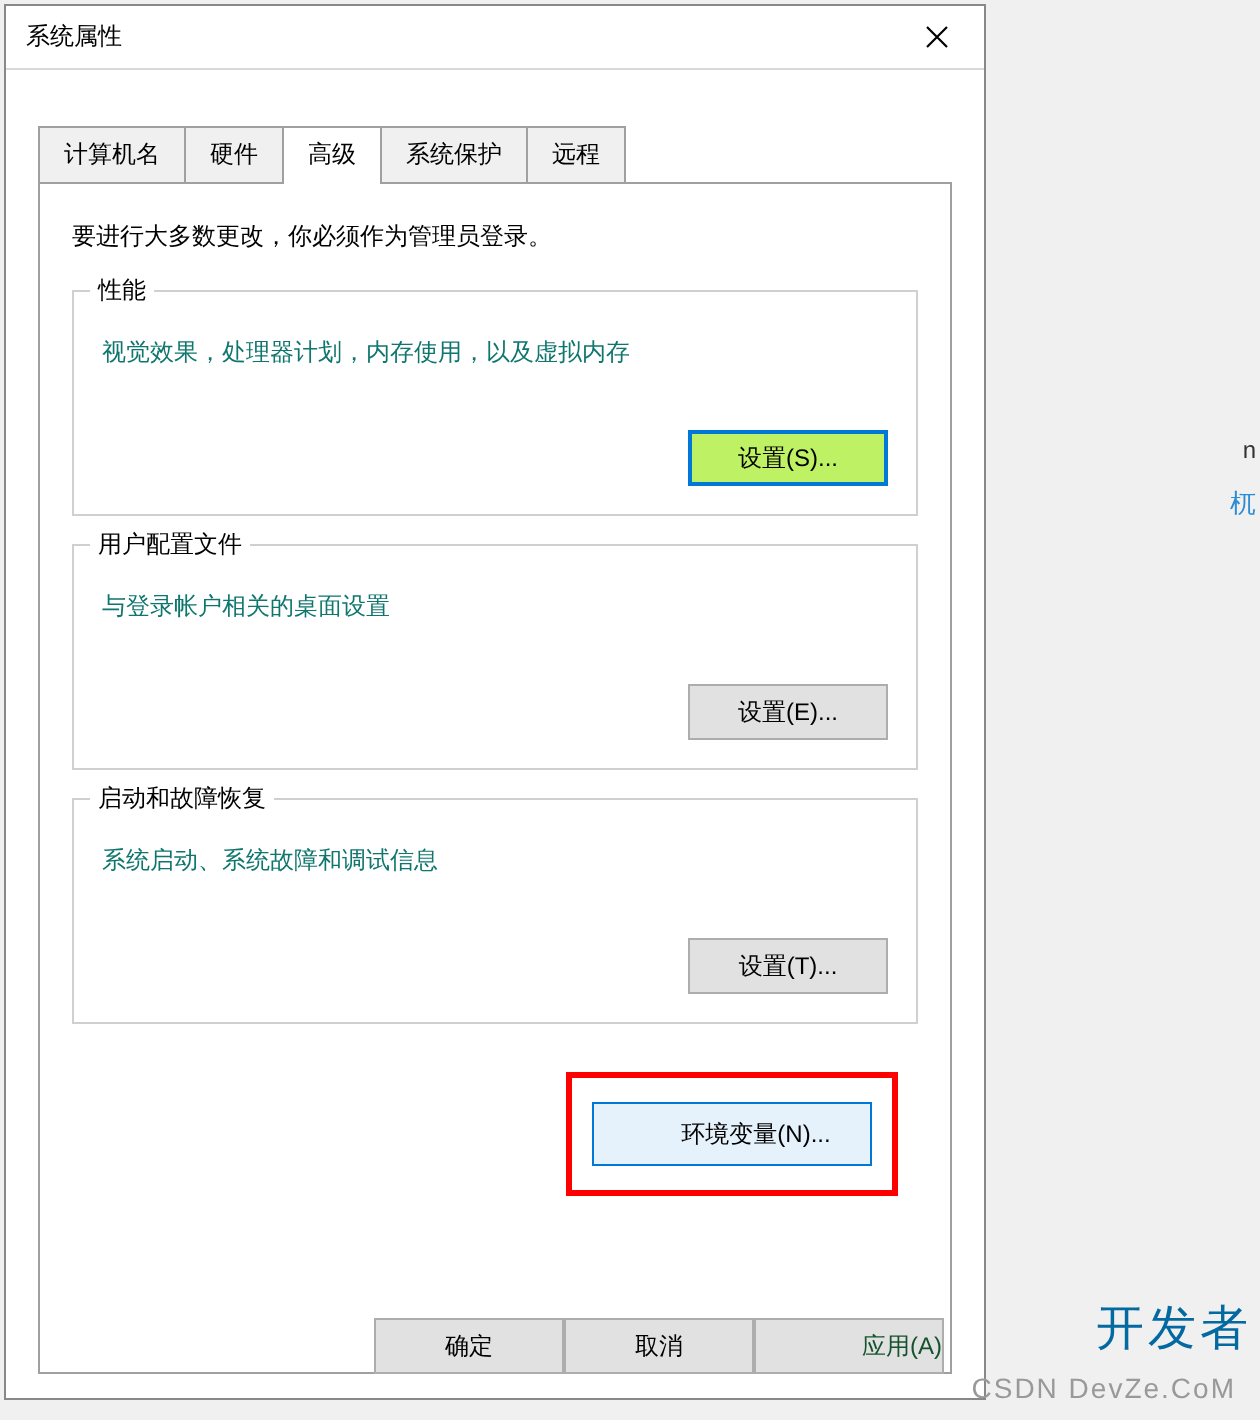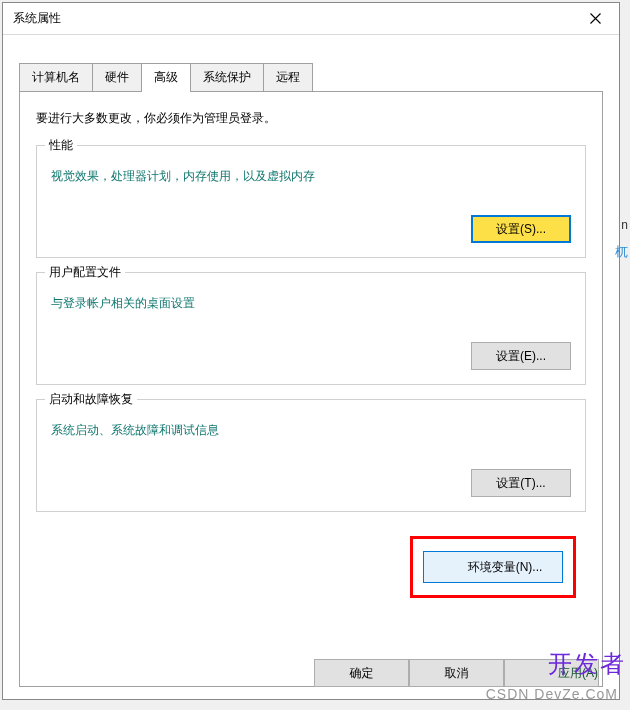--- a/index.html
+++ b/index.html
@@ -5,21 +5,21 @@
     * { box-sizing: border-box; margin: 0; padding: 0; }
     body {
       font-family: "Microsoft YaHei", "Segoe UI", Tahoma, sans-serif;
       font-size: 12px;
       background: #f0f0f0;
       width: 630px;
       height: 710px;
       position: relative;
     }
     .dialog {
-      width: 618px;
+      width: 491px;
       height: 698px;
       background: #fff;
       border: 1px solid #888;
       position: absolute;
       top: 2px;
       left: 2px;
     }
     .titlebar {
       height: 32px;
       display: flex;
@@ -108,21 +108,21 @@
       height: 28px;
       background: #e1e1e1;
       border: 1px solid #adadad;
       font-size: 12px;
       color: #000;
       cursor: pointer;
       padding: 0 12px;
       font-family: inherit;
     }
     .btn.focused {
-      background: #fde047;
+      background: #bef264;
       border: 1px solid #0078d7;
       box-shadow: inset 0 0 0 1px #0078d7;
     }
     .env-row {
       display: flex;
       justify-content: flex-end;
       padding: 10px 10px 0 0;
     }
     .env-highlight {
       border: 3px solid #ff0000;
@@ -161,21 +161,21 @@
     }
     .bottom-btn.disabled {
       color: #14532d;
       text-align: right;
     }
     .watermark1 {
       position: absolute;
       right: 4px;
       bottom: 30px;
       font-size: 24px;
-      color: #6d28d9;
+      color: #0369a1;
       font-weight: 500;
       letter-spacing: 2px;
       pointer-events: none;
       font-family: "SimHei", sans-serif;
     }
     .watermark2 {
       position: absolute;
       right: 12px;
       bottom: 8px;
       font-size: 14px;

